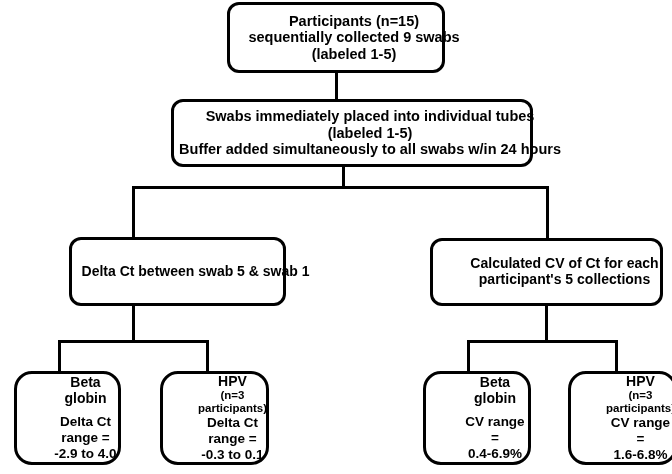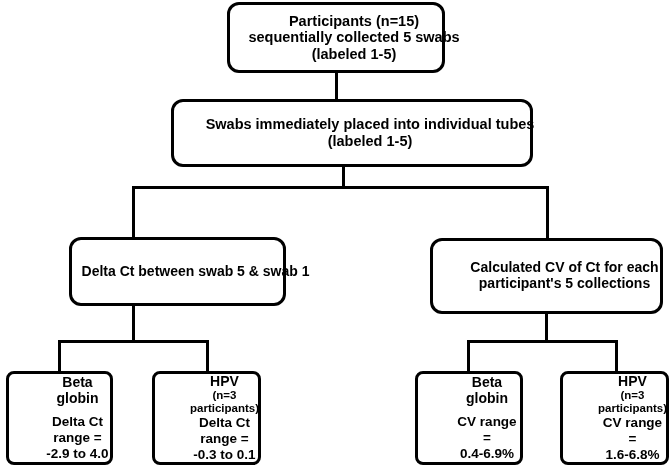--- a/index.html
+++ b/index.html
@@ -39,25 +39,25 @@
   #node-participants { left: 227px; top: 2px; width: 218px; height: 71px; }
   #node-participants .ln { font-size: 14.5px; font-weight: bold; }
 
   #node-swabs { left: 163px; top: 99px; width: 362px; height: 68px; margin-left: 8px; }
   #node-swabs .ln { font-size: 14.5px; font-weight: bold; }
 
   
   #node-deltact { left: 25px; top: 237px; width: 217px; height: 69px; margin-left: 44px; }
   #node-deltact .ln { font-size: 14px; font-weight: bold; }
 
-  #node-cv { left: 430px; top: 238px; width: 233px; height: 76px; }
+  #node-cv { left: 430px; top: 238px; width: 233px; height: 68px; }
   #node-cv .ln { font-size: 14px; font-weight: bold; }
 
   
-  .leaf { border-radius: 8px; }
+  .leaf { border-radius: 18px; margin-left: 8px; }
   .leaf .hdr { font-size: 14px; font-weight: bold; line-height: 1.15; }
   .leaf .sub { font-size: 11.5px; font-weight: bold; line-height: 1.15; }
   .leaf .val { font-size: 13.5px; font-weight: bold; line-height: 1.18; }
   .leaf .gap { height: 12px; }
 
   #leaf-bg-delta { left: 6px; top: 371px; width: 107px; height: 94px; }
   #leaf-hpv-delta { left: 152px; top: 371px; width: 109px; height: 94px; }
   #leaf-bg-cv { left: 415px; top: 371px; width: 108px; height: 94px; }
   #leaf-hpv-cv { left: 560px; top: 371px; width: 109px; height: 94px; }
 
@@ -109,27 +109,28 @@
   <div class="conn v" id="c-h"></div>
   <div class="conn v" id="c-i"></div>
 
   <div class="conn v" id="c-j"></div>
   <div class="conn h" id="c-k"></div>
   <div class="conn v" id="c-l"></div>
   <div class="conn v" id="c-m"></div>
 
   <div class="node" id="node-participants">
     <span class="ln">Participants (n=15)</span>
-    <span class="ln">sequentially collected 5 swabs</span>
+    <span class="ln">sequentially collected 9 swabs</span>
     <span class="ln">(labeled 1-5)</span>
   </div>
 
   <div class="node" id="node-swabs">
     <span class="ln">Swabs immediately placed into individual tubes</span>
     <span class="ln">(labeled 1-5)</span>
+    <span class="ln">Buffer added simultaneously to all swabs w/in 24 hours</span>
   </div>
 
   <div class="node" id="node-deltact">
     <span class="ln">Delta Ct between swab 5 &amp; swab 1</span>
   </div>
 
   <div class="node" id="node-cv">
     <span class="ln">Calculated CV of Ct for each</span>
     <span class="ln">participant's 5 collections</span>
   </div>

